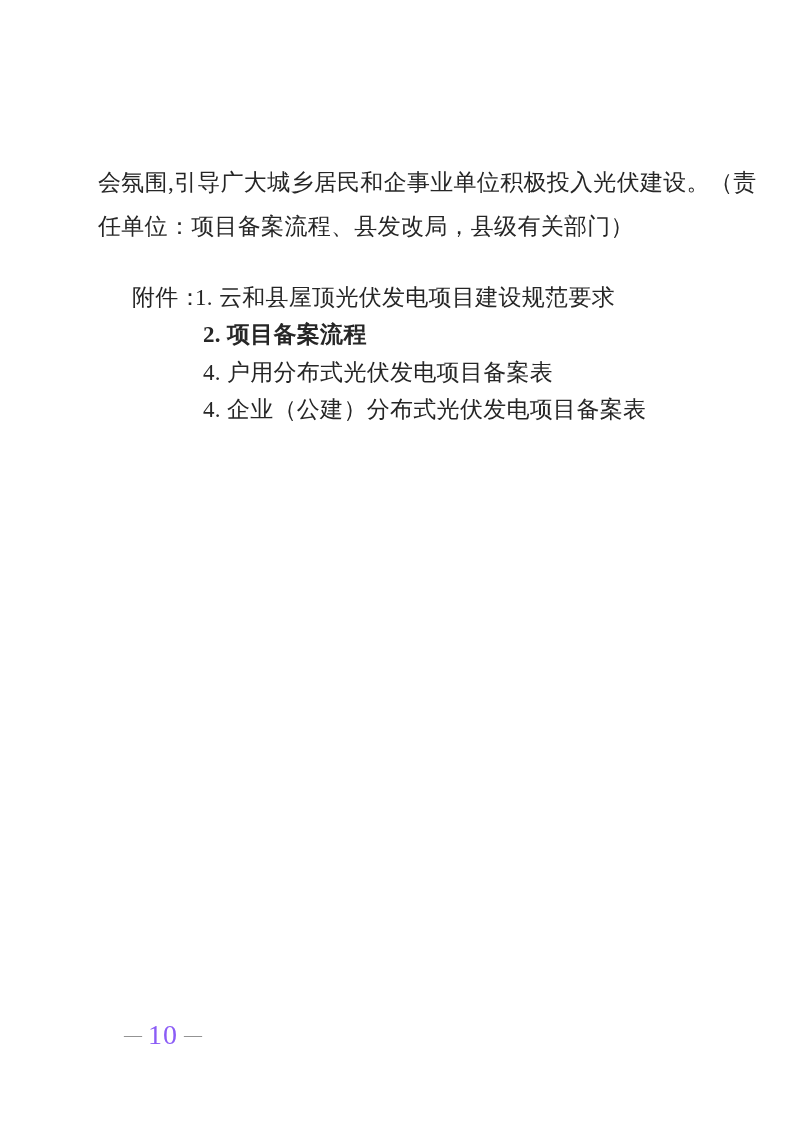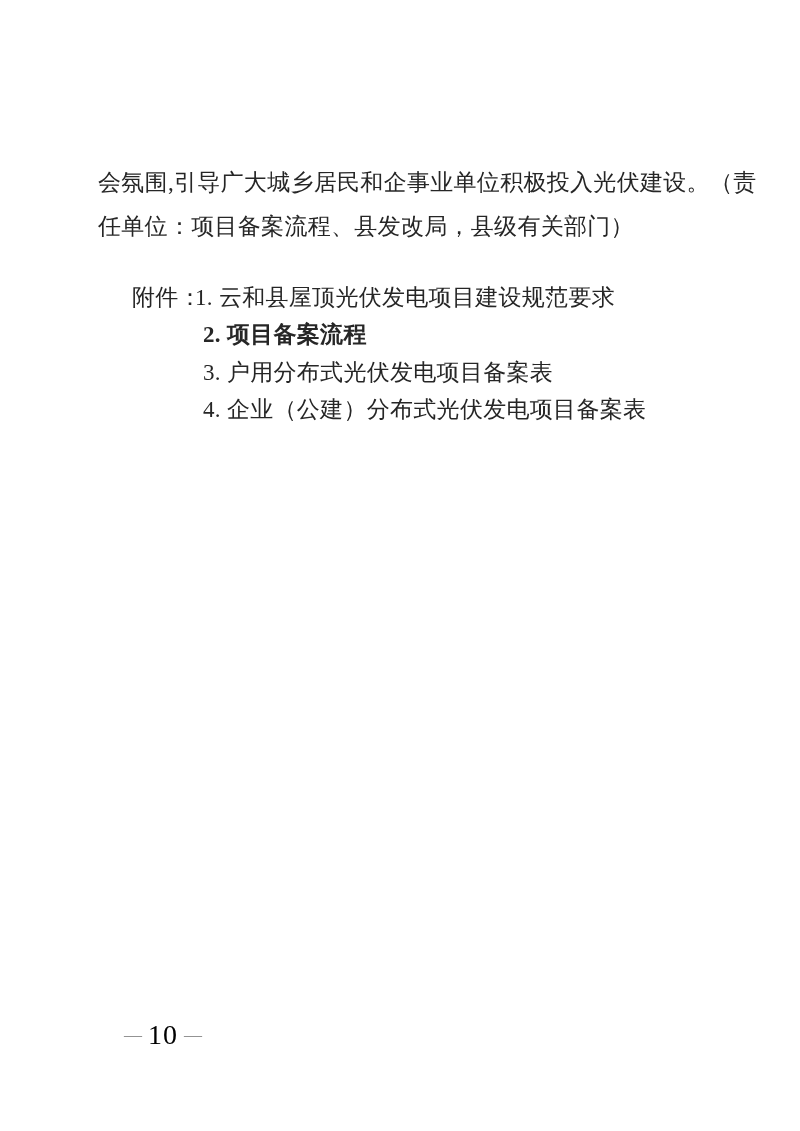--- a/index.html
+++ b/index.html
@@ -43,42 +43,42 @@
     align-items: center;
     gap: 6px;
   }
   .pagenum-dash {
     color: #8f8f8f;
     font-size: 18px;
     line-height: 1;
     letter-spacing: 0;
   }
   .pagenum-value {
-    color: #000000;
+    color: #8b5cf6;
     font-size: 28px;
     line-height: 1;
     letter-spacing: 1px;
   }
 </style>
 </head>
 <body>
 
 <div class="page">
 
   <div class="doc-line para-line-1">会氛围,引导广大城乡居民和企事业单位积极投入光伏建设。（责</div>
 
   <div class="doc-line para-line-2">任单位：项目备案流程、县发改局，县级有关部门）</div>
 
   <div class="doc-line att-row-1">
     <span class="att-label">附件：</span><span>1. 云和县屋顶光伏发电项目建设规范要求</span>
   </div>
 
   <div class="doc-line att-row-2">2. 项目备案流程</div>
 
-  <div class="doc-line att-row-3">3. 户用分布式光伏发电项目备案表</div>
+  <div class="doc-line att-row-3">4. 户用分布式光伏发电项目备案表</div>
 
   <div class="doc-line att-row-4">4. 企业（公建）分布式光伏发电项目备案表</div>
 
   <div class="footer-pagenum">
     <span class="pagenum-dash">—</span>
     <span class="pagenum-value">10</span>
     <span class="pagenum-dash">—</span>
   </div>
 
 </div>

